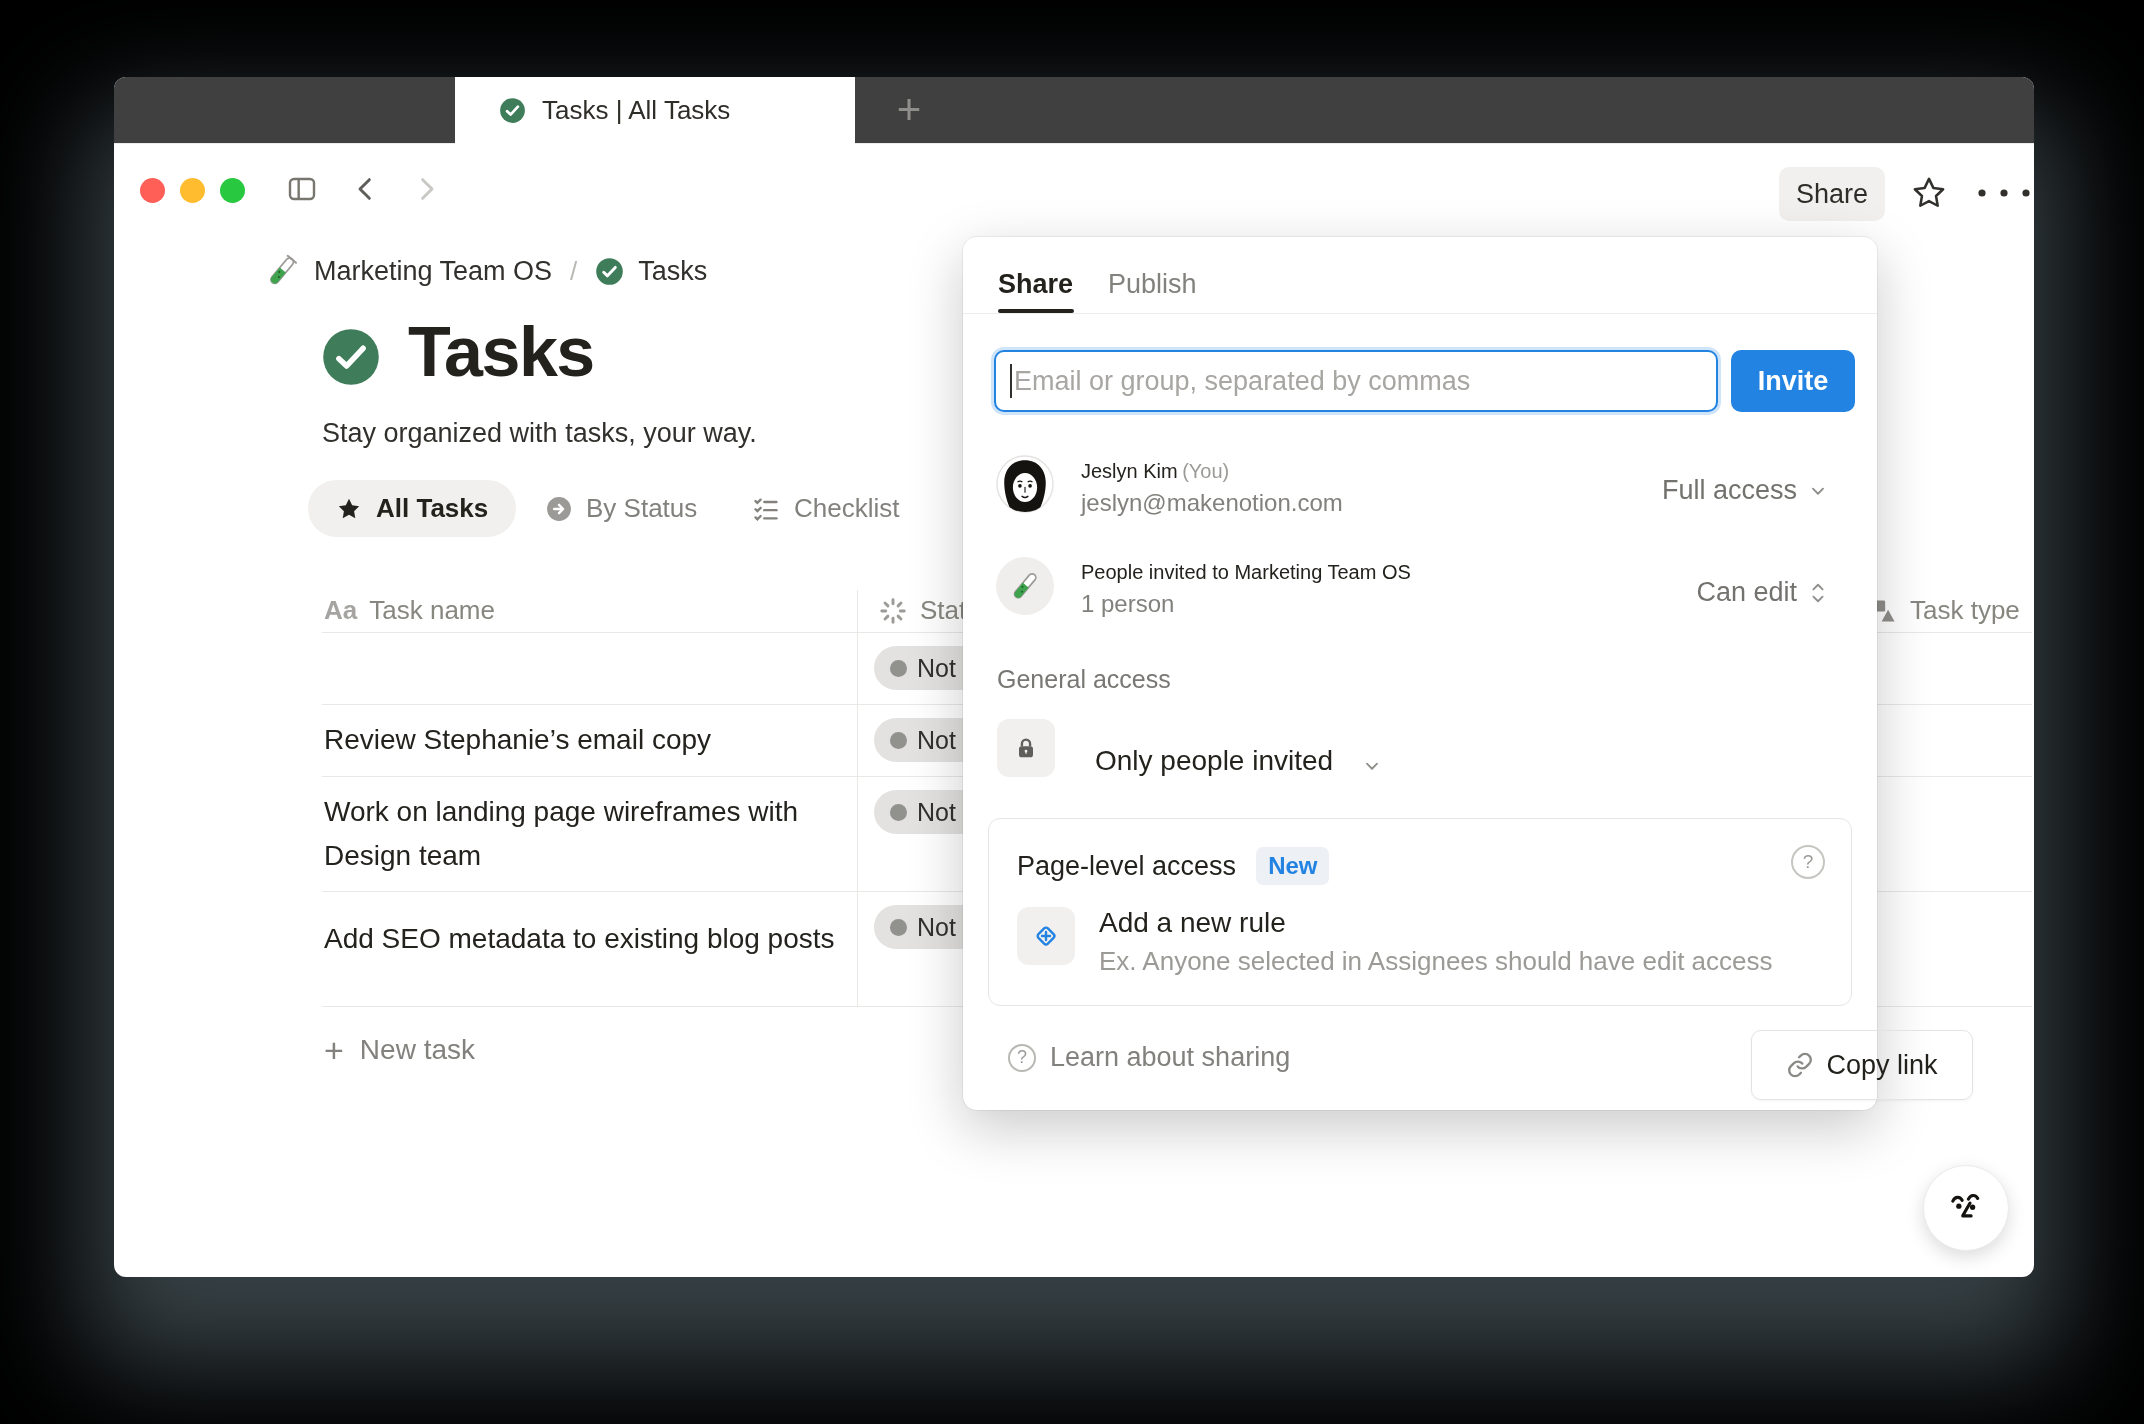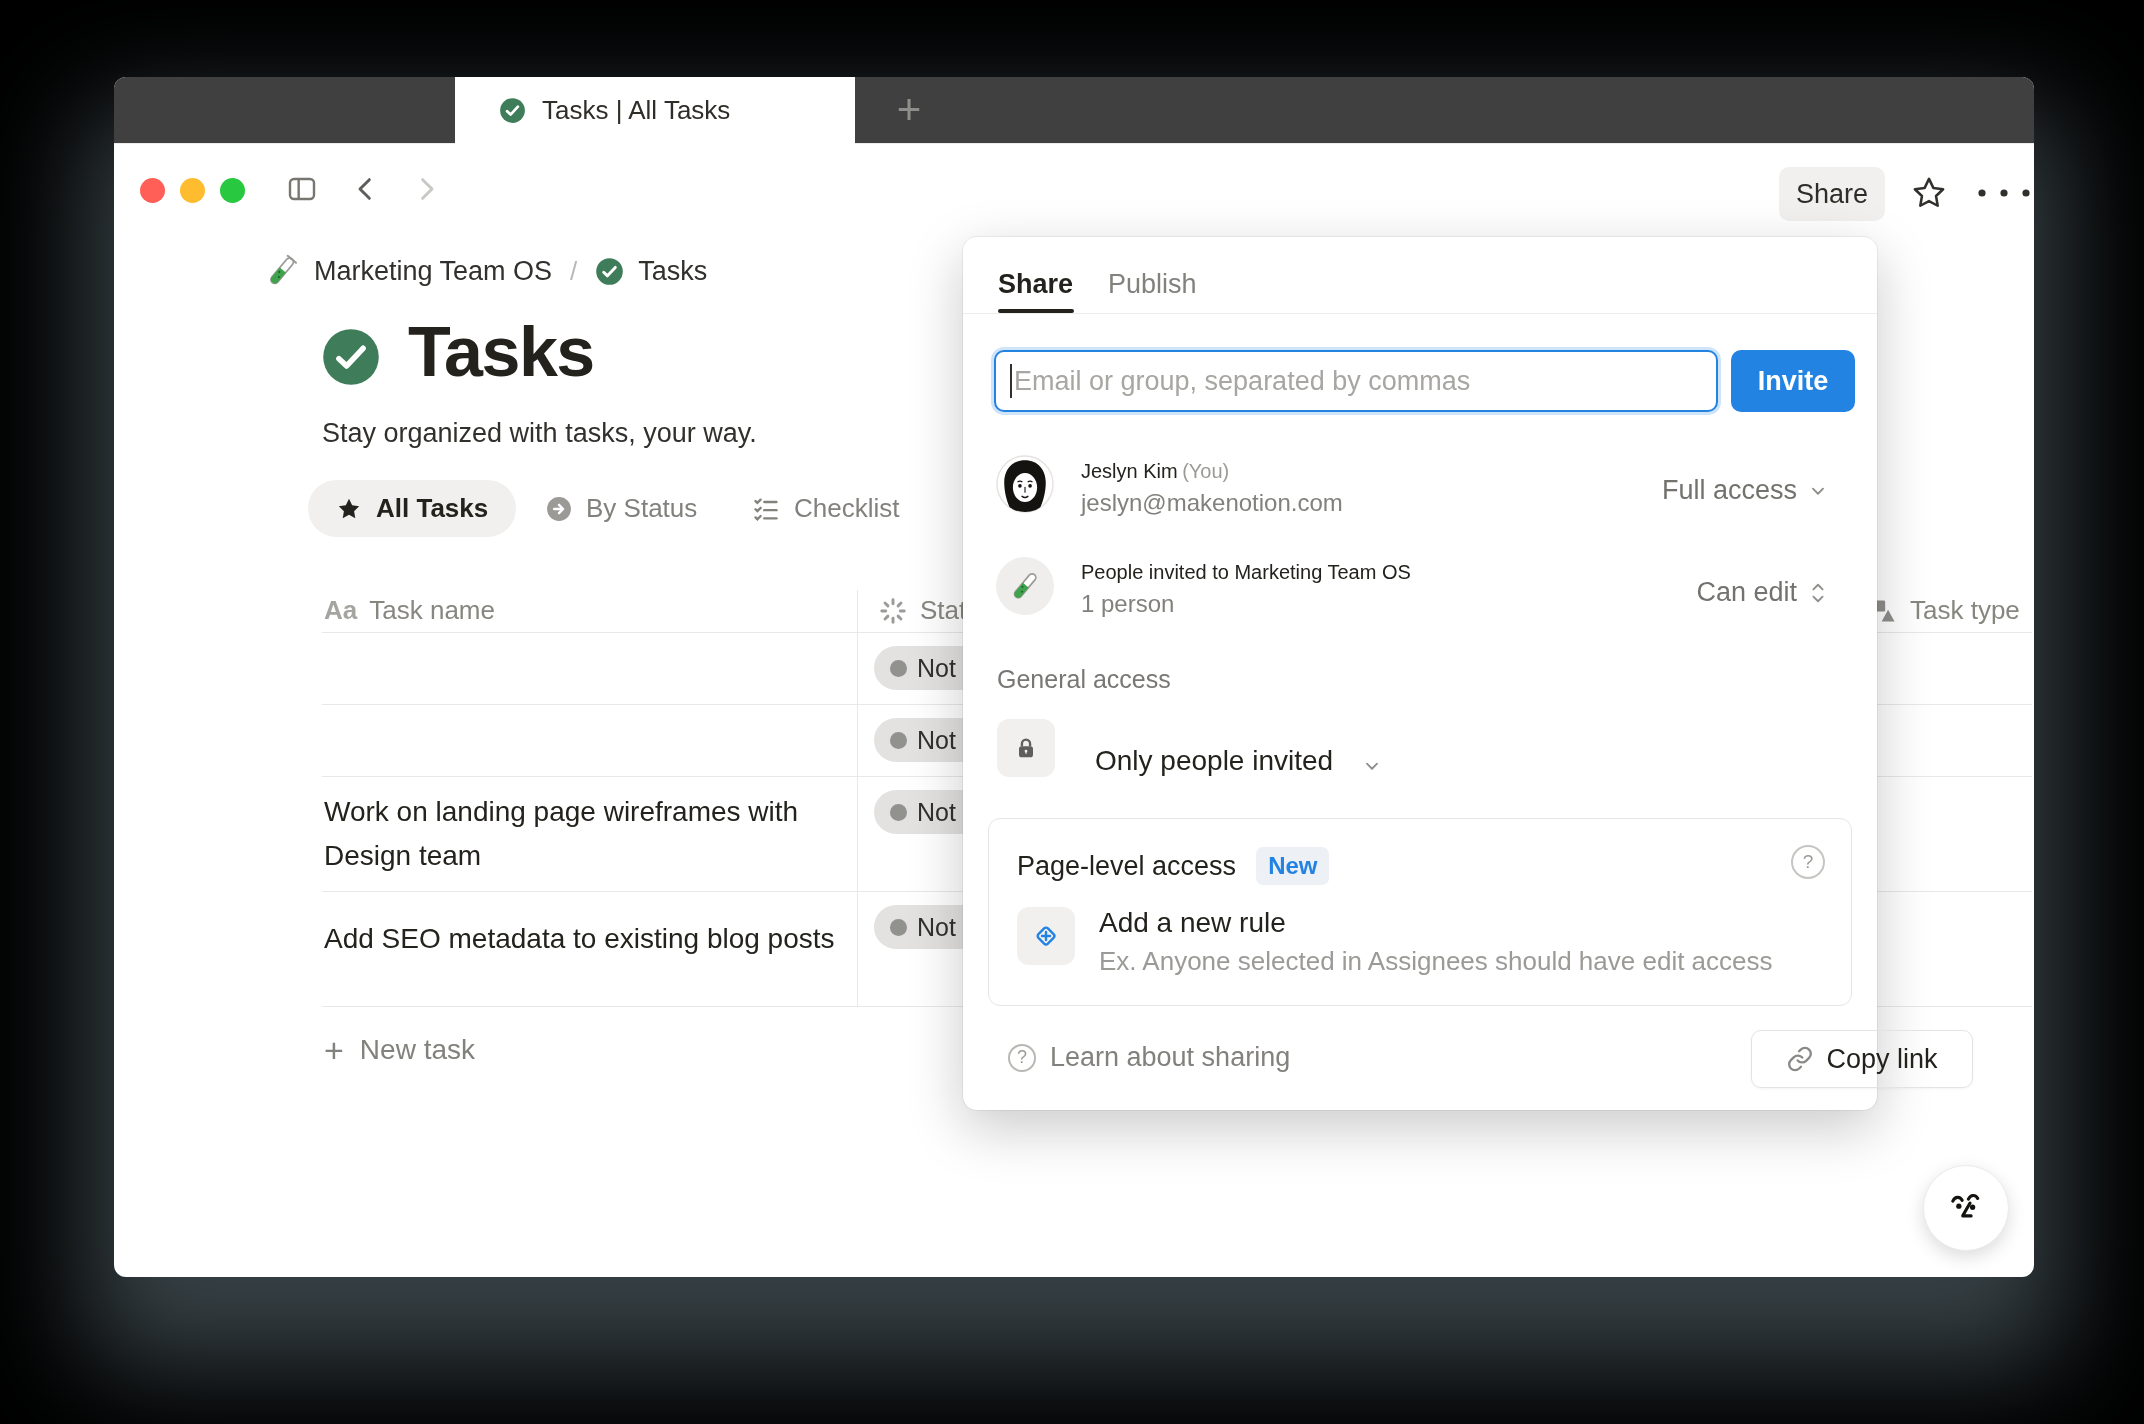--- a/index.html
+++ b/index.html
@@ -44,21 +44,21 @@
   .invite-input{position:absolute;left:31px;top:113px;width:724px;height:62px;box-sizing:border-box;border:2px solid #2383e2;border-radius:10px;box-shadow:0 0 0 3px rgba(35,131,226,.22);background:#fff;font-size:27px;color:#32302c;padding:0 18px;outline:none;font-family:inherit;}
   .invite-input::placeholder{color:#a7a6a2;}
   .invite-btn{position:absolute;left:768px;top:113px;width:124px;height:62px;background:#2383e2;border-radius:10px;display:flex;align-items:center;justify-content:center;color:#fff;font-size:27px;font-weight:600;}
   .mrow-name{font-size:20px;color:#24221d;}
   .mrow-sub{font-size:24px;color:#82817d;margin-top:6px;}
   .access{position:absolute;display:flex;align-items:center;gap:10px;font-size:27px;color:#73726e;}
   .sec-label{position:absolute;left:34px;font-size:25px;color:#787774;}
   .iconbox{width:58px;height:58px;border-radius:12px;background:#f1f0ee;display:flex;align-items:center;justify-content:center;flex:none;}
   .card{position:absolute;left:25px;top:581px;width:864px;height:188px;border:1.5px solid #e8e7e5;border-radius:12px;box-sizing:border-box;}
   .badge-new{font-size:24px;color:#2383e2;font-weight:600;background:#edf1f5;border-radius:7px;padding:5px 12px;}
-  .copylink{position:absolute;left:788px;top:793px;width:222px;height:58px;border:1.5px solid #e4e3e1;border-radius:10px;box-sizing:border-box;display:flex;align-items:center;justify-content:center;gap:12px;font-size:27px;color:#24221d;box-shadow:0 1px 3px rgba(0,0,0,.05);}
+  .copylink{position:absolute;left:788px;top:793px;width:222px;height:70px;border:1.5px solid #e4e3e1;border-radius:10px;box-sizing:border-box;display:flex;align-items:center;justify-content:center;gap:12px;font-size:27px;color:#24221d;box-shadow:0 1px 3px rgba(0,0,0,.05);}
   .learn{position:absolute;left:45px;top:805px;display:flex;align-items:center;gap:14px;font-size:27px;color:#82817d;}
   .ai-fab{position:absolute;left:1809px;top:1088px;width:84px;height:84px;border-radius:50%;background:#fff;border:1px solid #ebebea;box-shadow:0 6px 18px rgba(0,0,0,.14);display:flex;align-items:center;justify-content:center;z-index:60;}
   .caret{position:absolute;left:47px;top:127px;width:2px;height:34px;background:#32302c;z-index:51;}
 </style>
 </head>
 <body>
 
 <div class="stage">
   <div class="window">
 
@@ -178,20 +178,21 @@
       <span>Task type</span>
     </div>
 
     <div class="hline" style="left:208px;top:555px;"></div>
     <div class="hline" style="left:208px;top:627px;"></div>
     <div class="hline" style="left:208px;top:699px;"></div>
     <div class="hline" style="left:208px;top:814px;"></div>
     <div class="hline" style="left:208px;top:929px;"></div>
     <div class="vline" style="left:743px;top:513px;height:416px;"></div>
 
+    <div class="cell" style="top:627px;height:72px;left:210px;">Review Stephanie’s email copy</div>
     <div class="cell multi" style="top:570px;height:115px;left:210px;top:699px;padding-top:14px;box-sizing:border-box;">Work on landing page wireframes with Design team</div>
     <div class="cell multi" style="height:115px;left:210px;top:814px;padding-top:26px;box-sizing:border-box;">Add SEO metadata to existing blog posts</div>
 
     <div class="pill" style="top:569px;left:760px;">
       <span class="dot"></span>
       <span class="lbl">Not started</span>
     </div>
     <div class="pill" style="top:641px;left:760px;">
       <span class="dot"></span>
       <span class="lbl">Not started</span>

